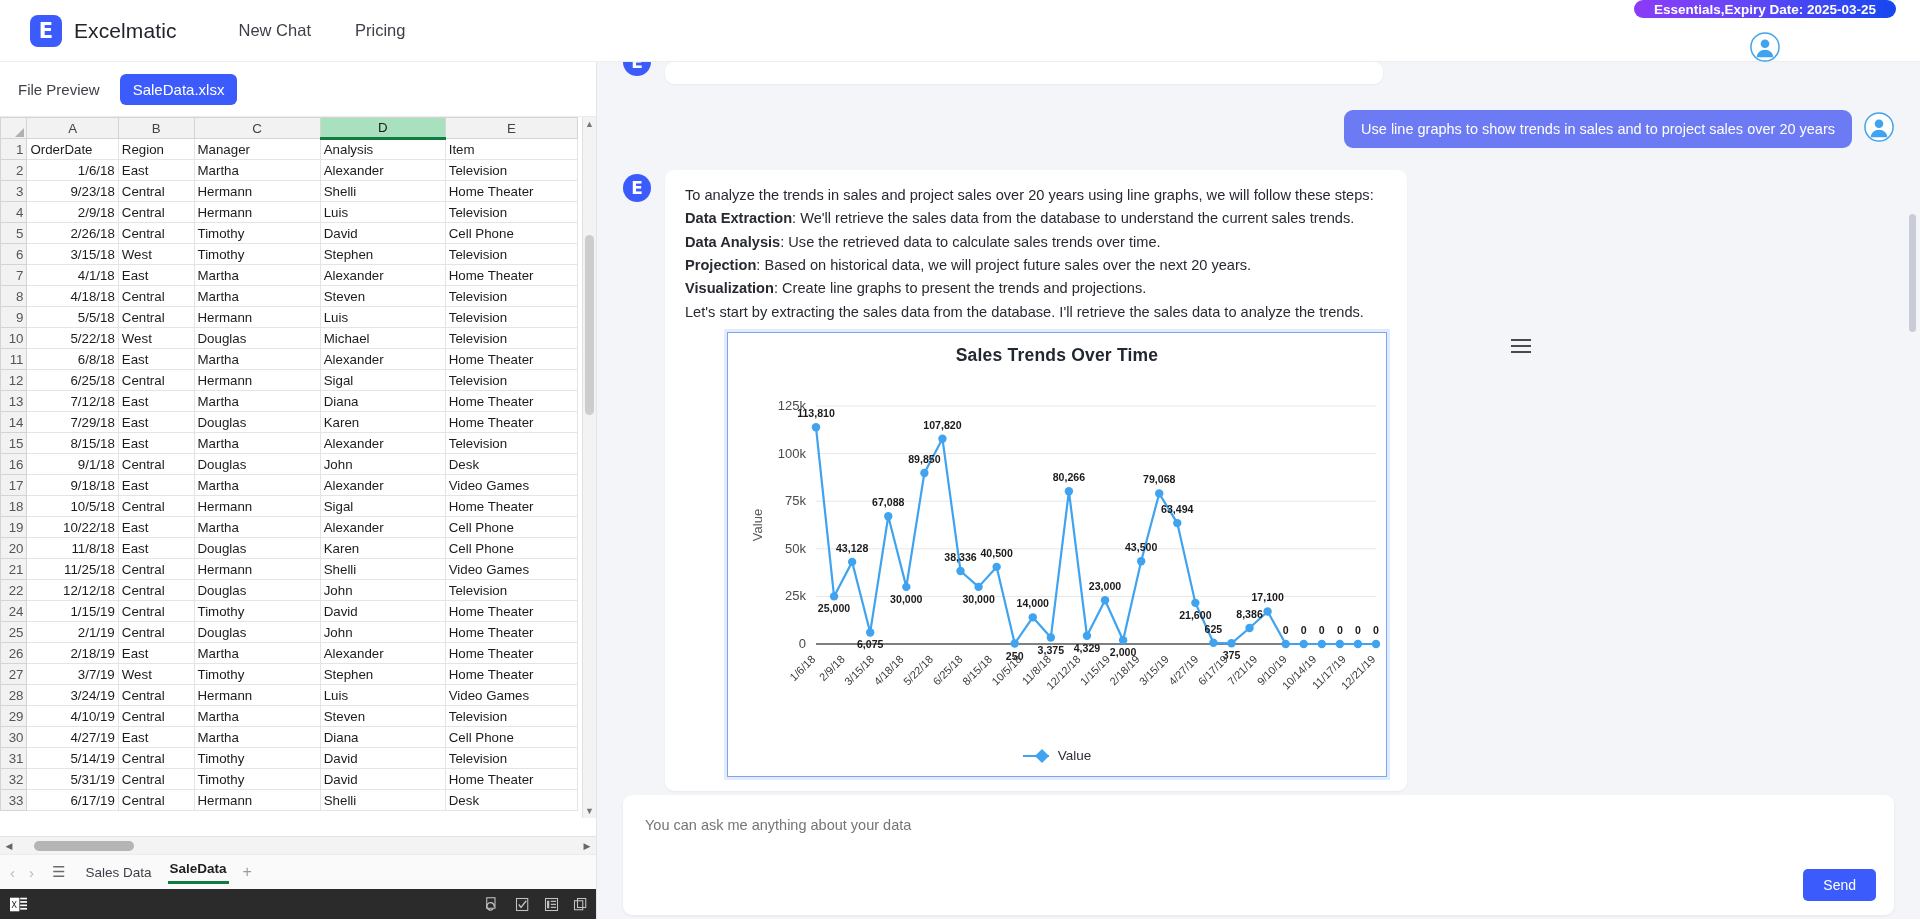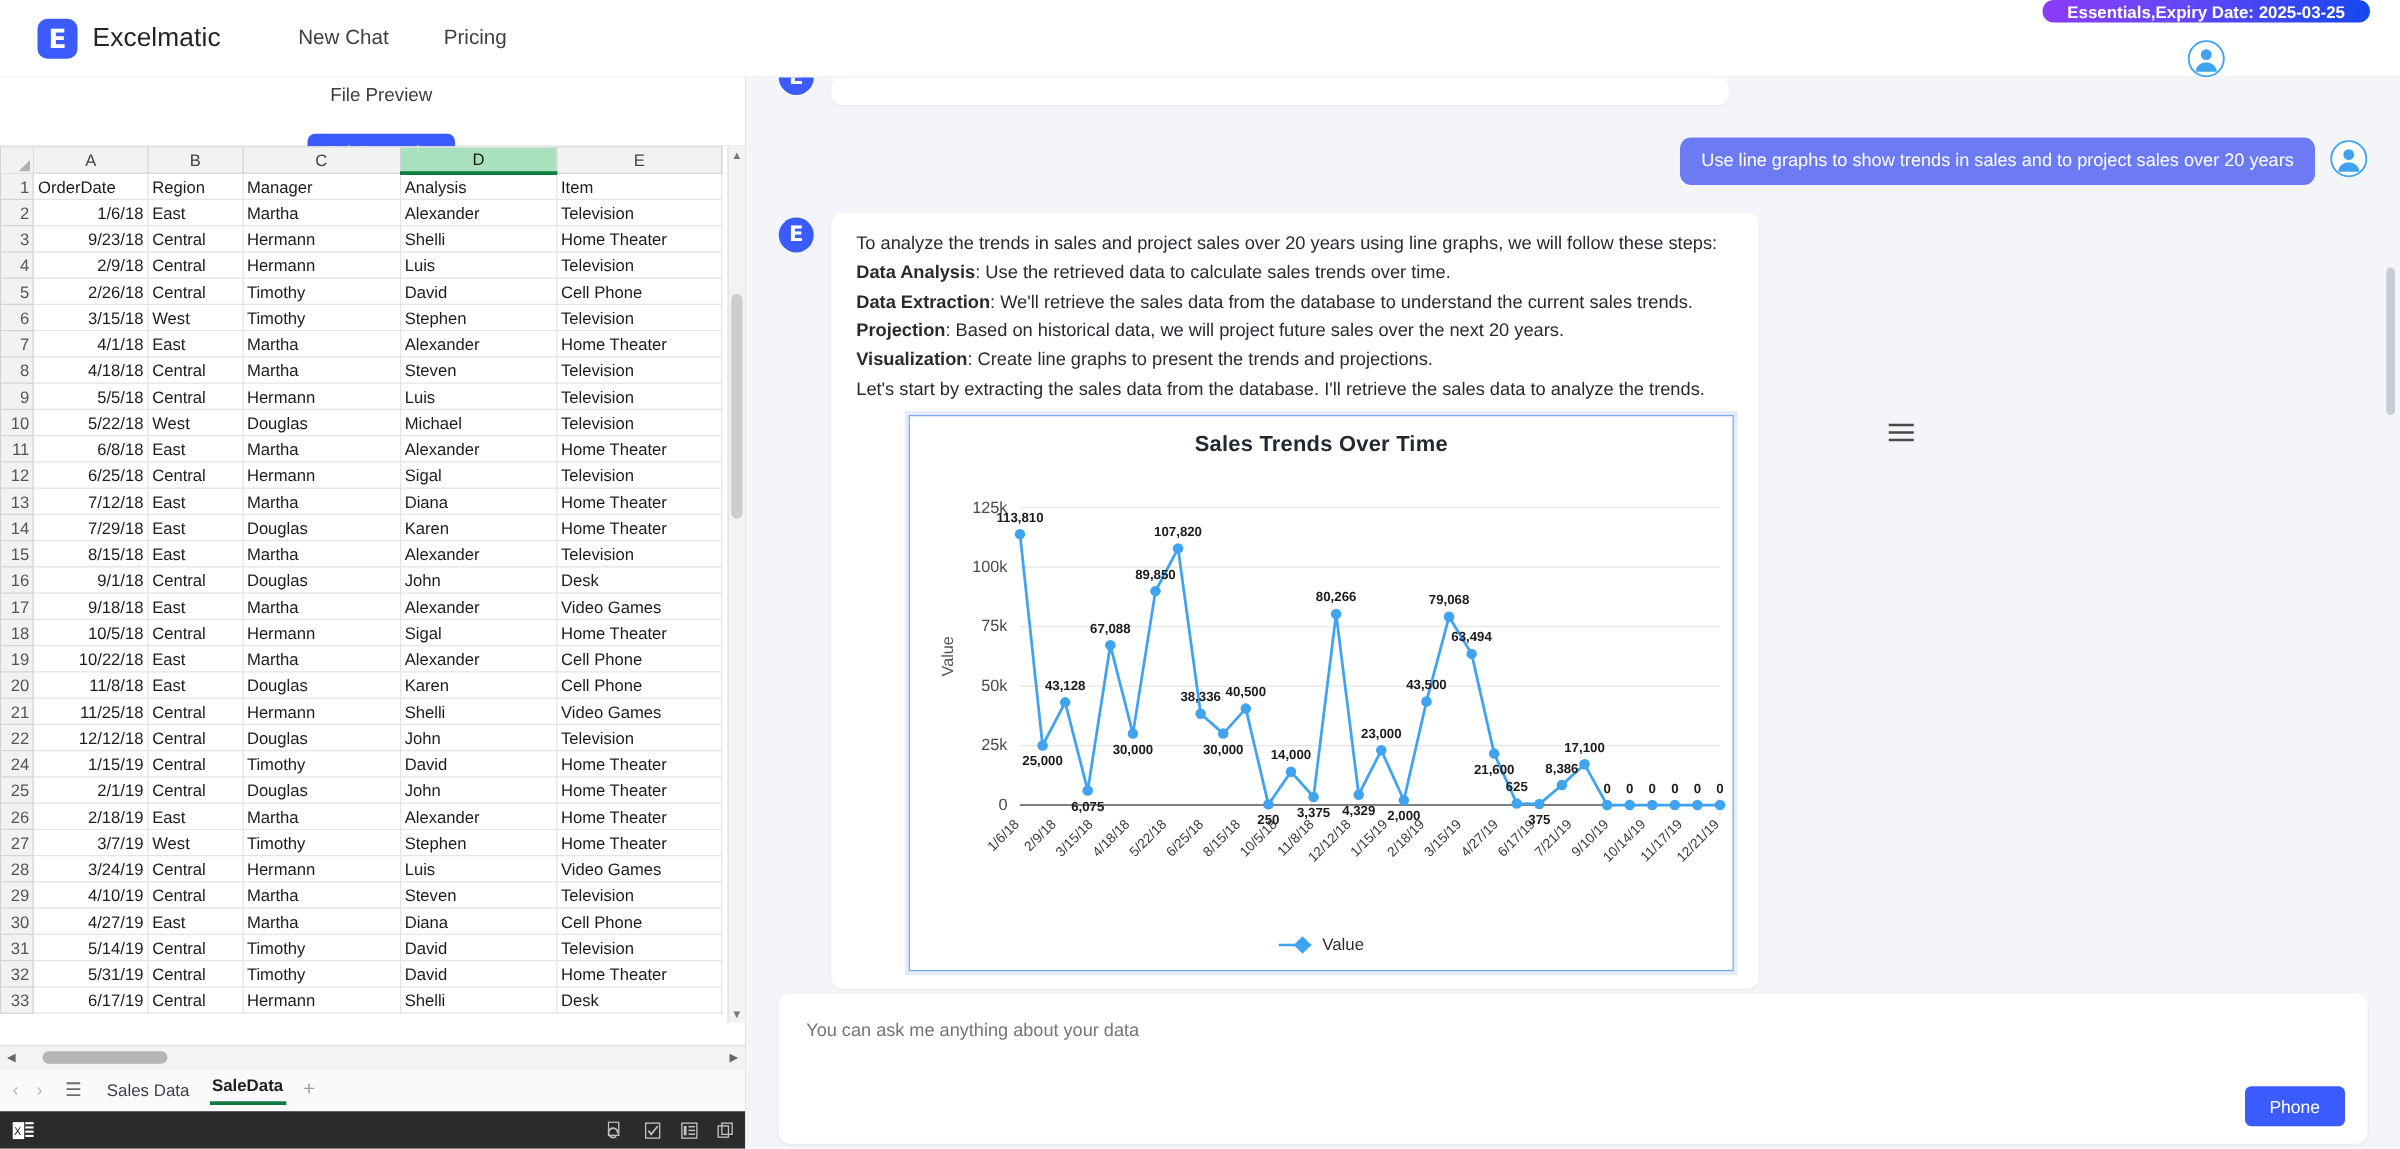--- a/index.html
+++ b/index.html
@@ -49,21 +49,20 @@
     width: 597px; height: 857px;
     background: #f7f7f7;
     border-right: 1px solid #e2e4e8;
     display: flex; flex-direction: column;
     position: relative;
   }
   .sheet-tabs {
     height: 55px; background: #ffffff;
     display: flex; align-items: center; padding-left: 14px; gap: 16px;
     border-bottom: 1px solid #ececec;
-    flex-direction: column;
   }
   .sheet-tab {
     font-size: 15px; color: #3c3f47; padding: 6px 4px; cursor: pointer;
   }
   .sheet-tab.active {
     background: #3b5bfd; color: #fff; border-radius: 6px; padding: 7px 13px;
   }
   .grid-wrap { flex: 1; overflow: hidden; background:#fff; position: relative; }
 
   table.grid { border-collapse: collapse; table-layout: fixed; width: 578px; }
@@ -595,22 +594,22 @@
           <circle cx="16" cy="12.5" r="4.6" fill="#3fa3ef"></circle>
           <path d="M7 27 a9 8 0 0 1 18 0 z" fill="#3fa3ef"></path>
         </svg>
       </div>
 
       <div class="msg-row" style="margin-top:22px">
         <div class="ai-badge">E</div>
         <div class="bubble-ai">
           <div id="ai-lines">
               <div class="ai-line">To analyze the trends in sales and project sales over 20 years using line graphs, we will follow these steps:</div>
+              <div class="ai-line"><b>Data Extraction</b>: We'll retrieve the sales data from the database to understand the current sales trends.</div>
               <div class="ai-line"><b>Data Analysis</b>: Use the retrieved data to calculate sales trends over time.</div>
-              <div class="ai-line"><b>Data Extraction</b>: We'll retrieve the sales data from the database to understand the current sales trends.</div>
               <div class="ai-line"><b>Projection</b>: Based on historical data, we will project future sales over the next 20 years.</div>
               <div class="ai-line"><b>Visualization</b>: Create line graphs to present the trends and projections.</div>
               <div class="ai-line">Let's start by extracting the sales data from the database. I'll retrieve the sales data to analyze the trends.</div>
             </div>
 
           <div class="chart-card">
             <div class="hamburger-menu">
               <span></span>
                 <span></span>
                 <span></span>
@@ -728,17 +727,17 @@
       </div>
 
       <div class="chat-scrollbar">
         <div class="cthumb"></div>
       </div>
     </div>
 
     <div class="composer-wrap">
       <div class="composer">
         <input class="composer-input" type="text" placeholder="You can ask me anything about your data" style="">
-        <button class="send-btn">Phone</button>
+        <button class="send-btn">Send</button>
       </div>
     </div>
   </div>
 </div>
 
 </body></html>

